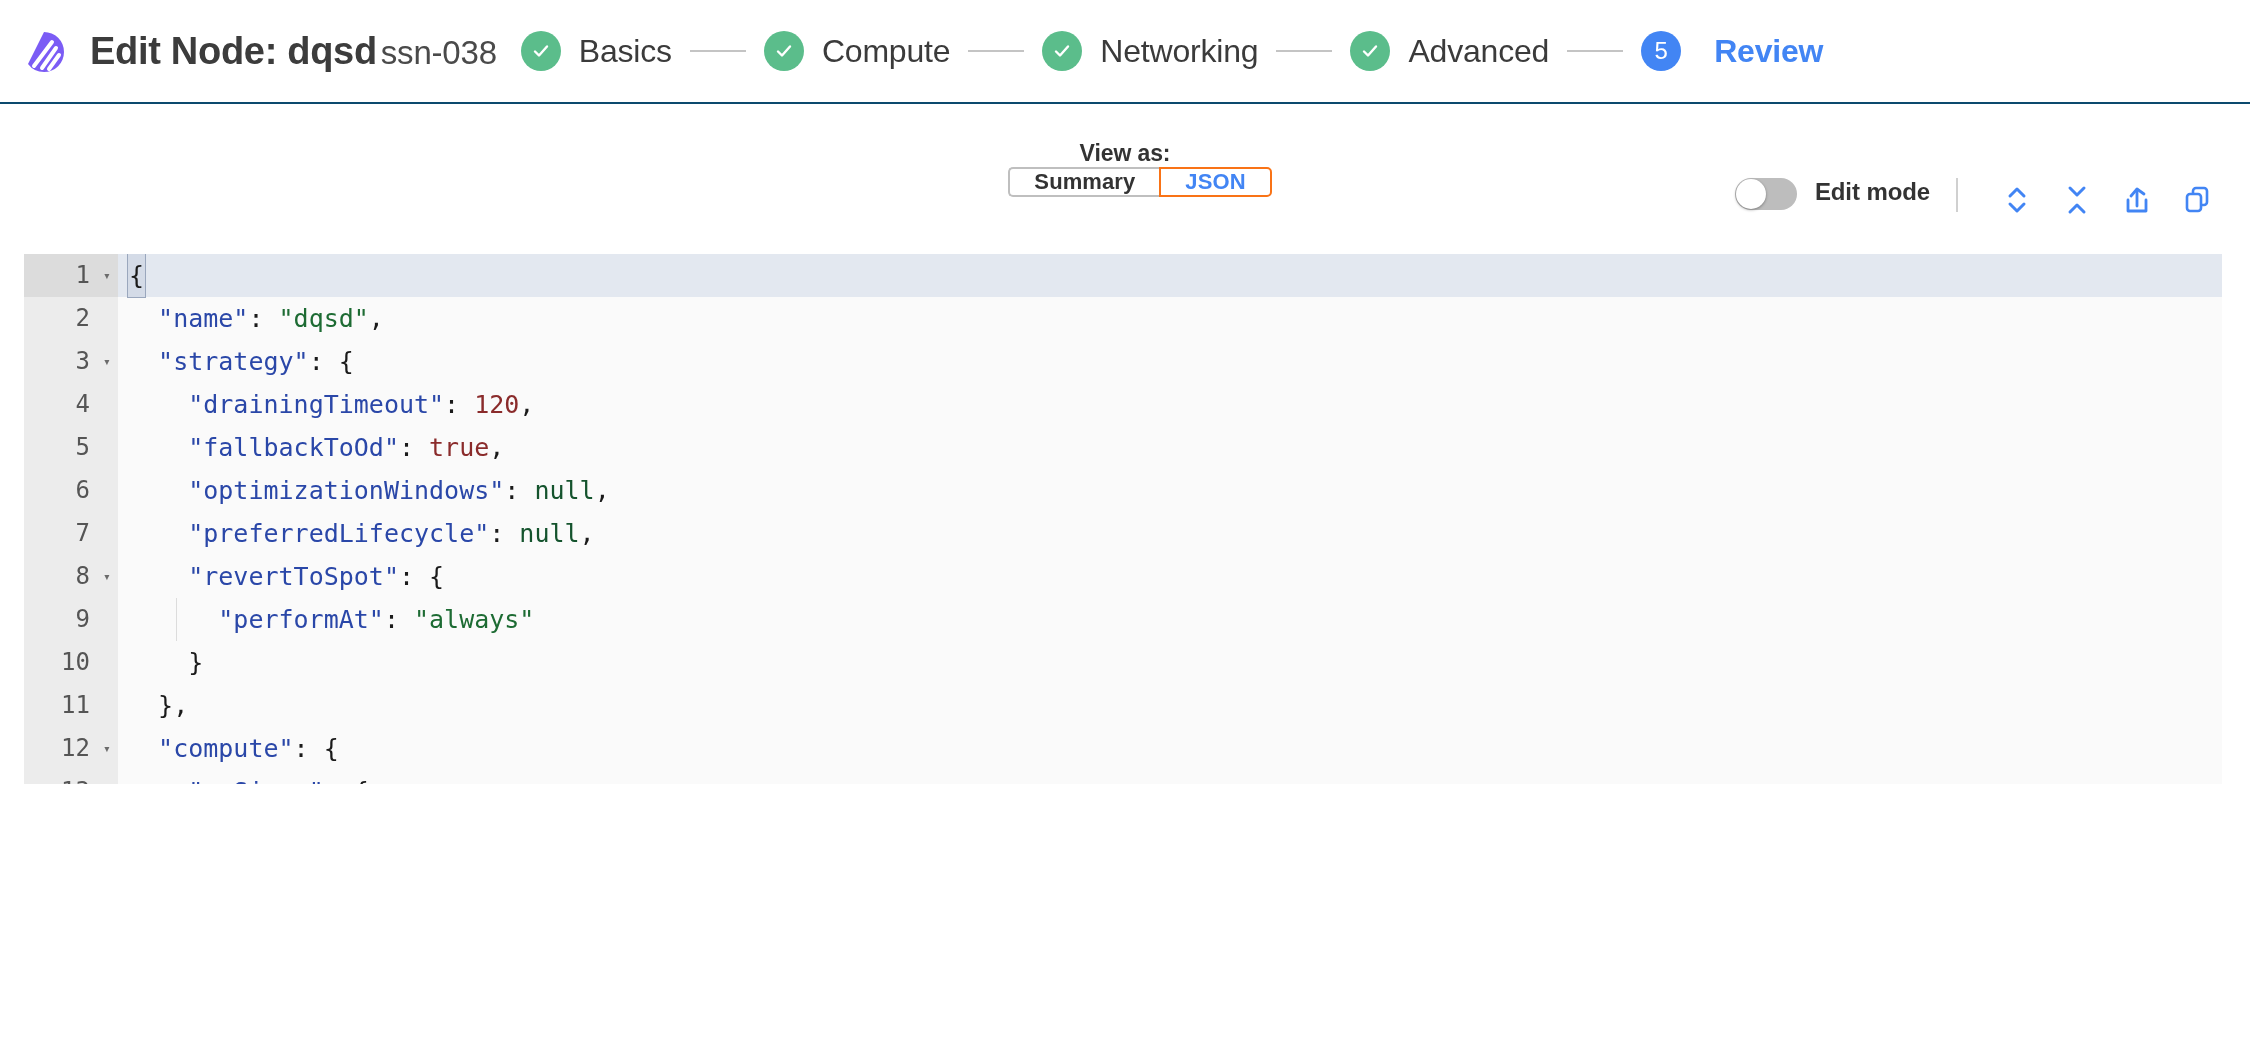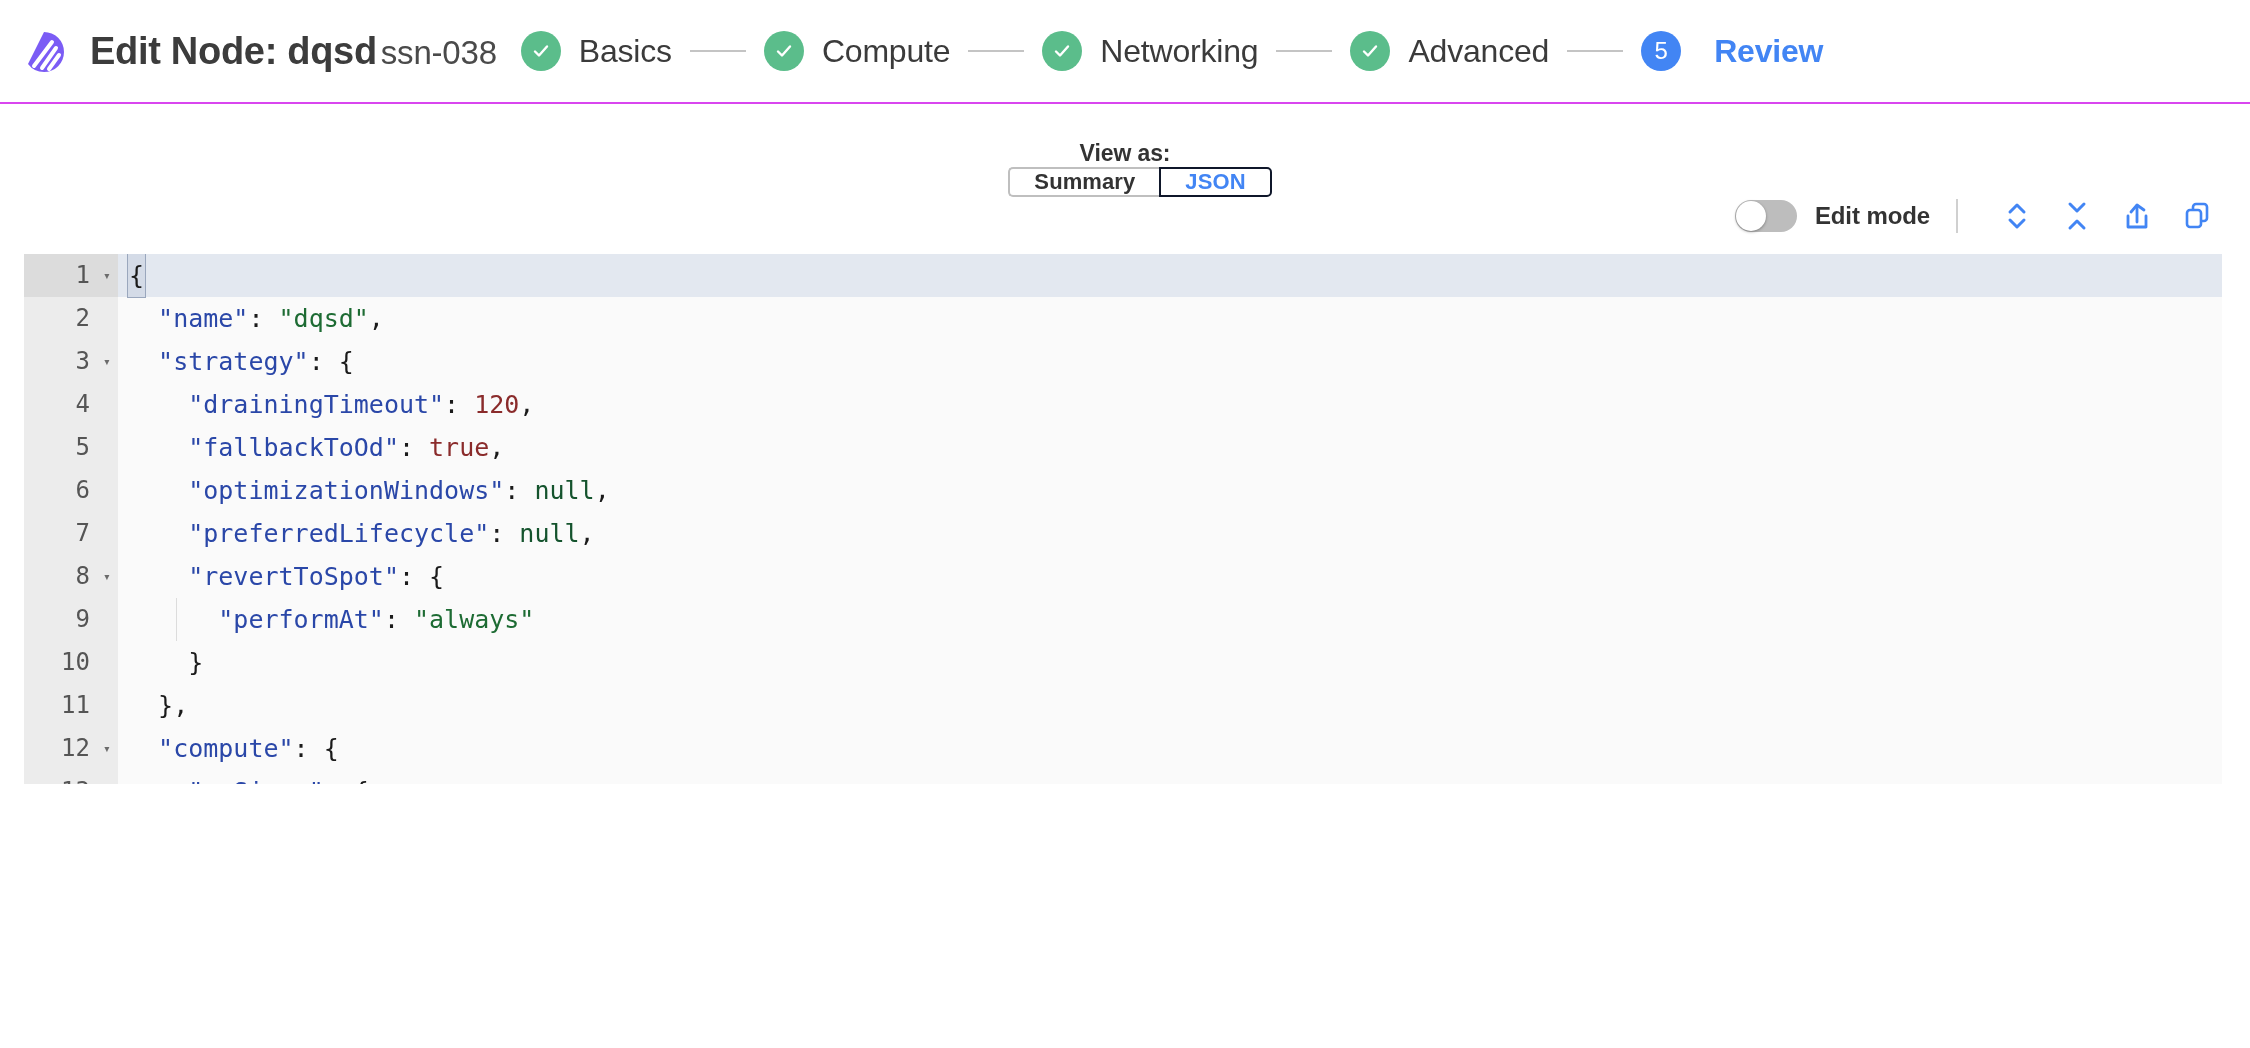--- a/index.html
+++ b/index.html
@@ -12,21 +12,21 @@
     overflow: hidden;
   }
 
   
   .header {
     position: relative;
     height: 104px;
     display: flex;
     align-items: center;
     padding: 0 0 0 22px;
-    border-bottom: 2px solid #d946ef;
+    border-bottom: 2px solid #0c4a6e;
     background: #fff;
     overflow: hidden;
   }
   .logo {
     width: 44px; height: 44px;
     flex: 0 0 44px;
     position: relative;
     margin-right: 24px;
     margin-top: 2px;
   }
@@ -137,31 +137,30 @@
     letter-spacing: 0.1px;
   }
   .seg-btn.left {
     border: 2px solid #bfbfbf;
     border-right: none;
     border-radius: 5px 0 0 5px;
     color: #333;
     min-width: 108px;
   }
   .seg-btn.right {
-    border: 2px solid #0f172a;
+    border: 2px solid #f97316;
     border-radius: 0 5px 5px 0;
     color: #4285f4;
     min-width: 108px;
     text-align: right;
   }
 
   
   .editor-toolbar {
     display: flex;
-    align-items: center;
     justify-content: flex-end;
     padding-right: 30px;
     height: 76px;
   }
   .toggle {
     width: 62px; height: 32px;
     border-radius: 16px;
     background: #bdbdbd;
     position: relative;
     cursor: pointer;

